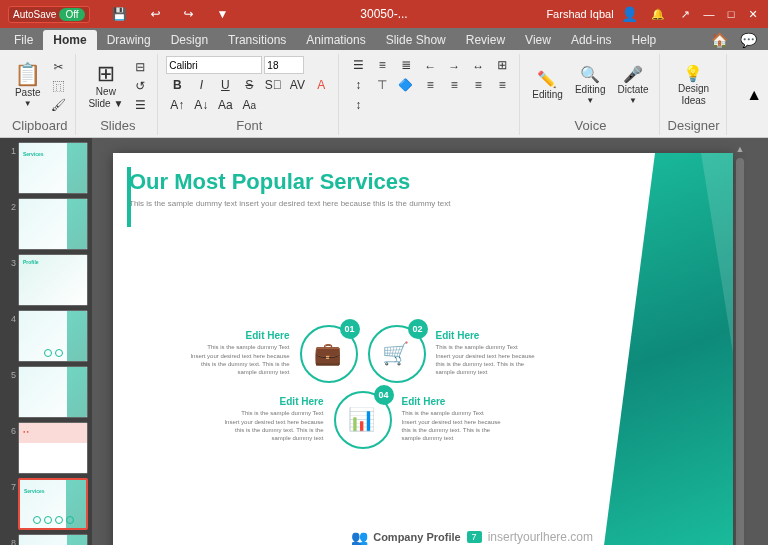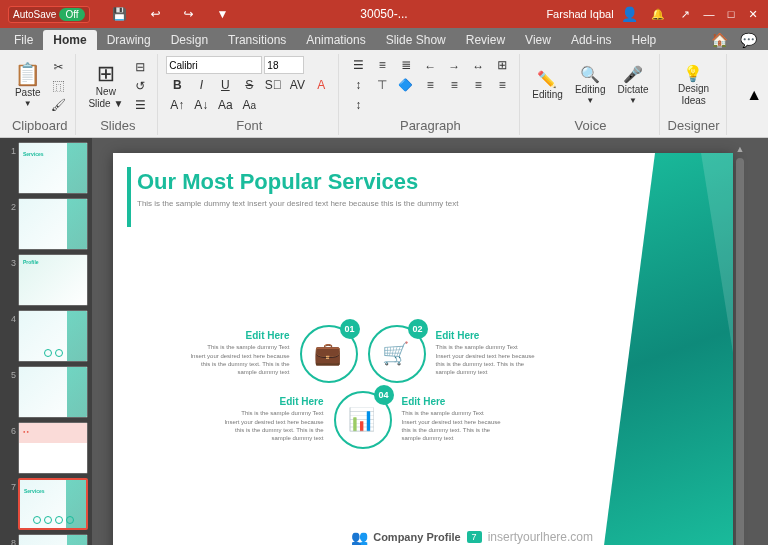--- a/index.html
+++ b/index.html
@@ -406,21 +406,20 @@
         <div class="ribbon-small-btn">🔷</div>
         <div class="ribbon-small-btn">≡</div>
         <div class="ribbon-small-btn">≡</div>
         <div class="ribbon-small-btn">≡</div>
         <div class="ribbon-small-btn">≡</div>
       </div>
       <div class="ribbon-btn-row">
         <div class="ribbon-small-btn">↕</div>
       </div>
     </div>
-    <div class="ribbon-group-label">Paragraph</div>
   </div>
 
   <div class="ribbon-group">
     <div class="ribbon-group-content" style="gap:4px">
       <div class="ribbon-btn ribbon-btn-large">
         <span class="ribbon-btn-icon-med">✏️</span>
         <span class="ribbon-btn-label">Editing</span>
       </div>
       <div class="ribbon-btn ribbon-btn-large">
         <span class="ribbon-btn-icon-med">🔍</span>
@@ -544,21 +543,21 @@
 
   <div class="canvas-area">
 
     <div class="slide">
 
       <div class="slide-bg-accent"></div>
       <div class="slide-bg-accent2"></div>
 
       <div class="slide-title-bar"></div>
 
-      <div class="slide-header" style="left:24px">
+      <div class="slide-header" style="left:16px">
         <div class="slide-title">Our Most Popular Services</div>
         <div class="slide-subtitle">This is the sample dummy text insert your desired text here because this is the dummy text</div>
       </div>
 
       <div style="position:absolute; top:95px; left:14px; right:135px; bottom:28px; display:flex; flex-direction:column; gap:8px; justify-content:center;">
 
         <div style="display:flex; align-items:center; justify-content:center; gap:10px;">
 
           <div style="flex:1; text-align:right;">
             <div style="font-size:10px; font-weight:bold; color:#1abc9c;">Edit Here</div>

